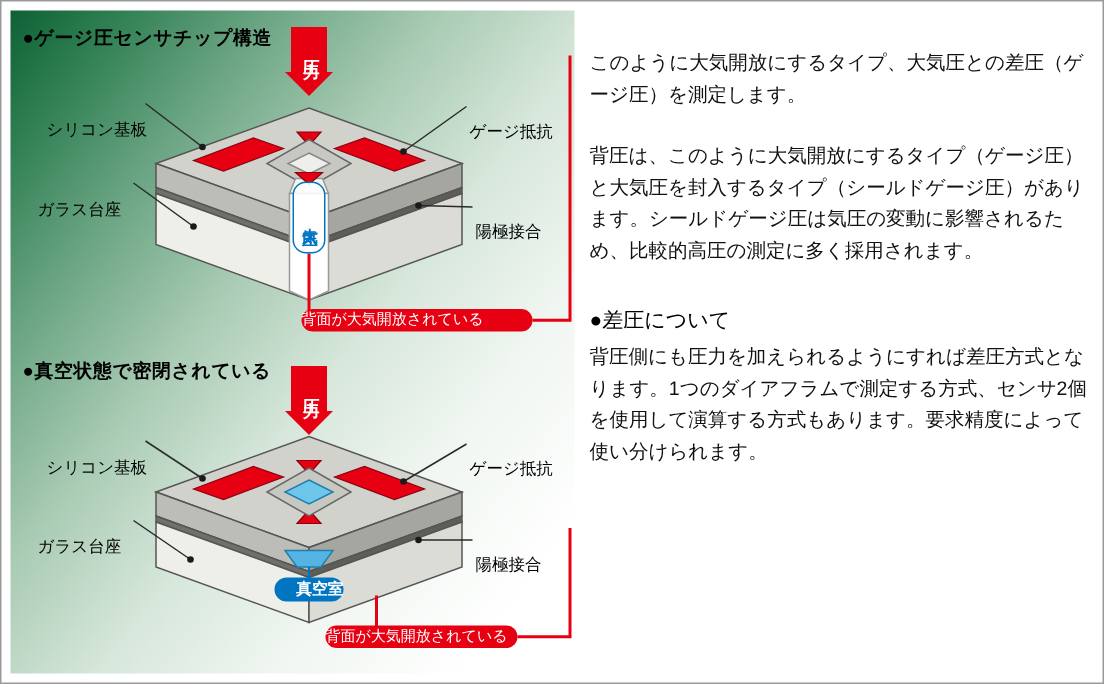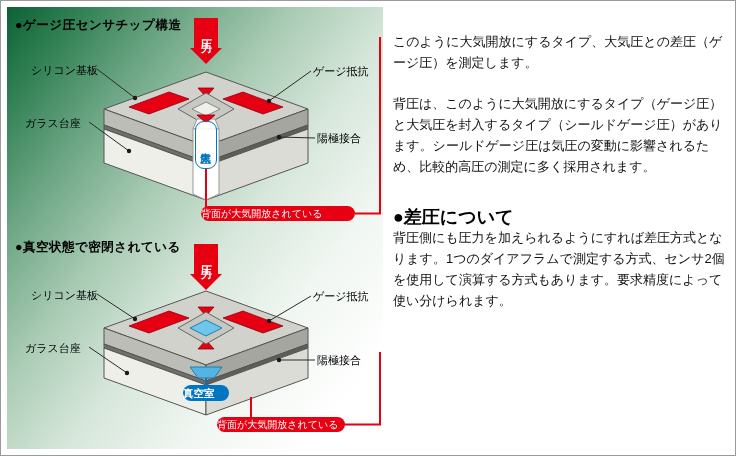--- a/index.html
+++ b/index.html
@@ -8,32 +8,32 @@
     border:1px solid #9a9a9a;box-sizing:border-box;overflow:hidden;
     font-family:"Liberation Sans","DejaVu Sans",sans-serif;
   }
   .left-panel{
     position:absolute;left:6px;top:6px;width:376px;height:442px;
     background:linear-gradient(128deg,#0d6134 0%,#2f7f52 10%,#6ba583 24%,#a9cbb4 40%,#d7e7db 56%,#f0f6f1 72%,#ffffff 90%);
   }
   svg.layer{position:absolute;left:0;top:0;z-index:1;}
   .ov{position:absolute;z-index:2;}
   .sec-title{font-size:12.5px;font-weight:bold;color:#000;white-space:nowrap;letter-spacing:0.5px;}
-  .callout{font-size:11px;color:#000;white-space:nowrap;}
+  .callout{font-size:11px;color:#000;white-space:nowrap;margin-top:16px;}
   .vtext{display:flex;align-items:center;justify-content:center;
          writing-mode:vertical-rl;text-orientation:upright;}
   .press-label{color:#fff;font-size:11px;font-weight:bold;letter-spacing:2px;}
   .atm-label{border:1.5px solid #0075c2;border-radius:9px;color:#0075c2;
              background:rgba(255,255,255,.88);font-size:10.5px;font-weight:bold;letter-spacing:1px;box-sizing:border-box;}
   .vac-badge{background:#0075c2;color:#fff;border-radius:8px;font-size:10.5px;
-             font-weight:bold;text-align:left;line-height:16px;}
+             font-weight:bold;text-align:right;line-height:16px;}
   .red-badge{background:#e60012;color:#fff;border-radius:8px;font-size:10px;
              text-align:left;line-height:15px;white-space:nowrap;}
   .para{left:392px;width:334px;font-size:13px;line-height:1.62;color:#111;}
-  .diff-head{left:392px;font-size:18px;font-weight:bold;color:#000;}
+  .diff-head{left:392px;font-size:14px;font-weight:normal;color:#000;}
 </style>
 </head>
 <body>
 
 <div class="stage">
 
   <div class="left-panel"></div>
 
   <svg class="layer" width="736" height="456" viewBox="0 0 736 456">
 

